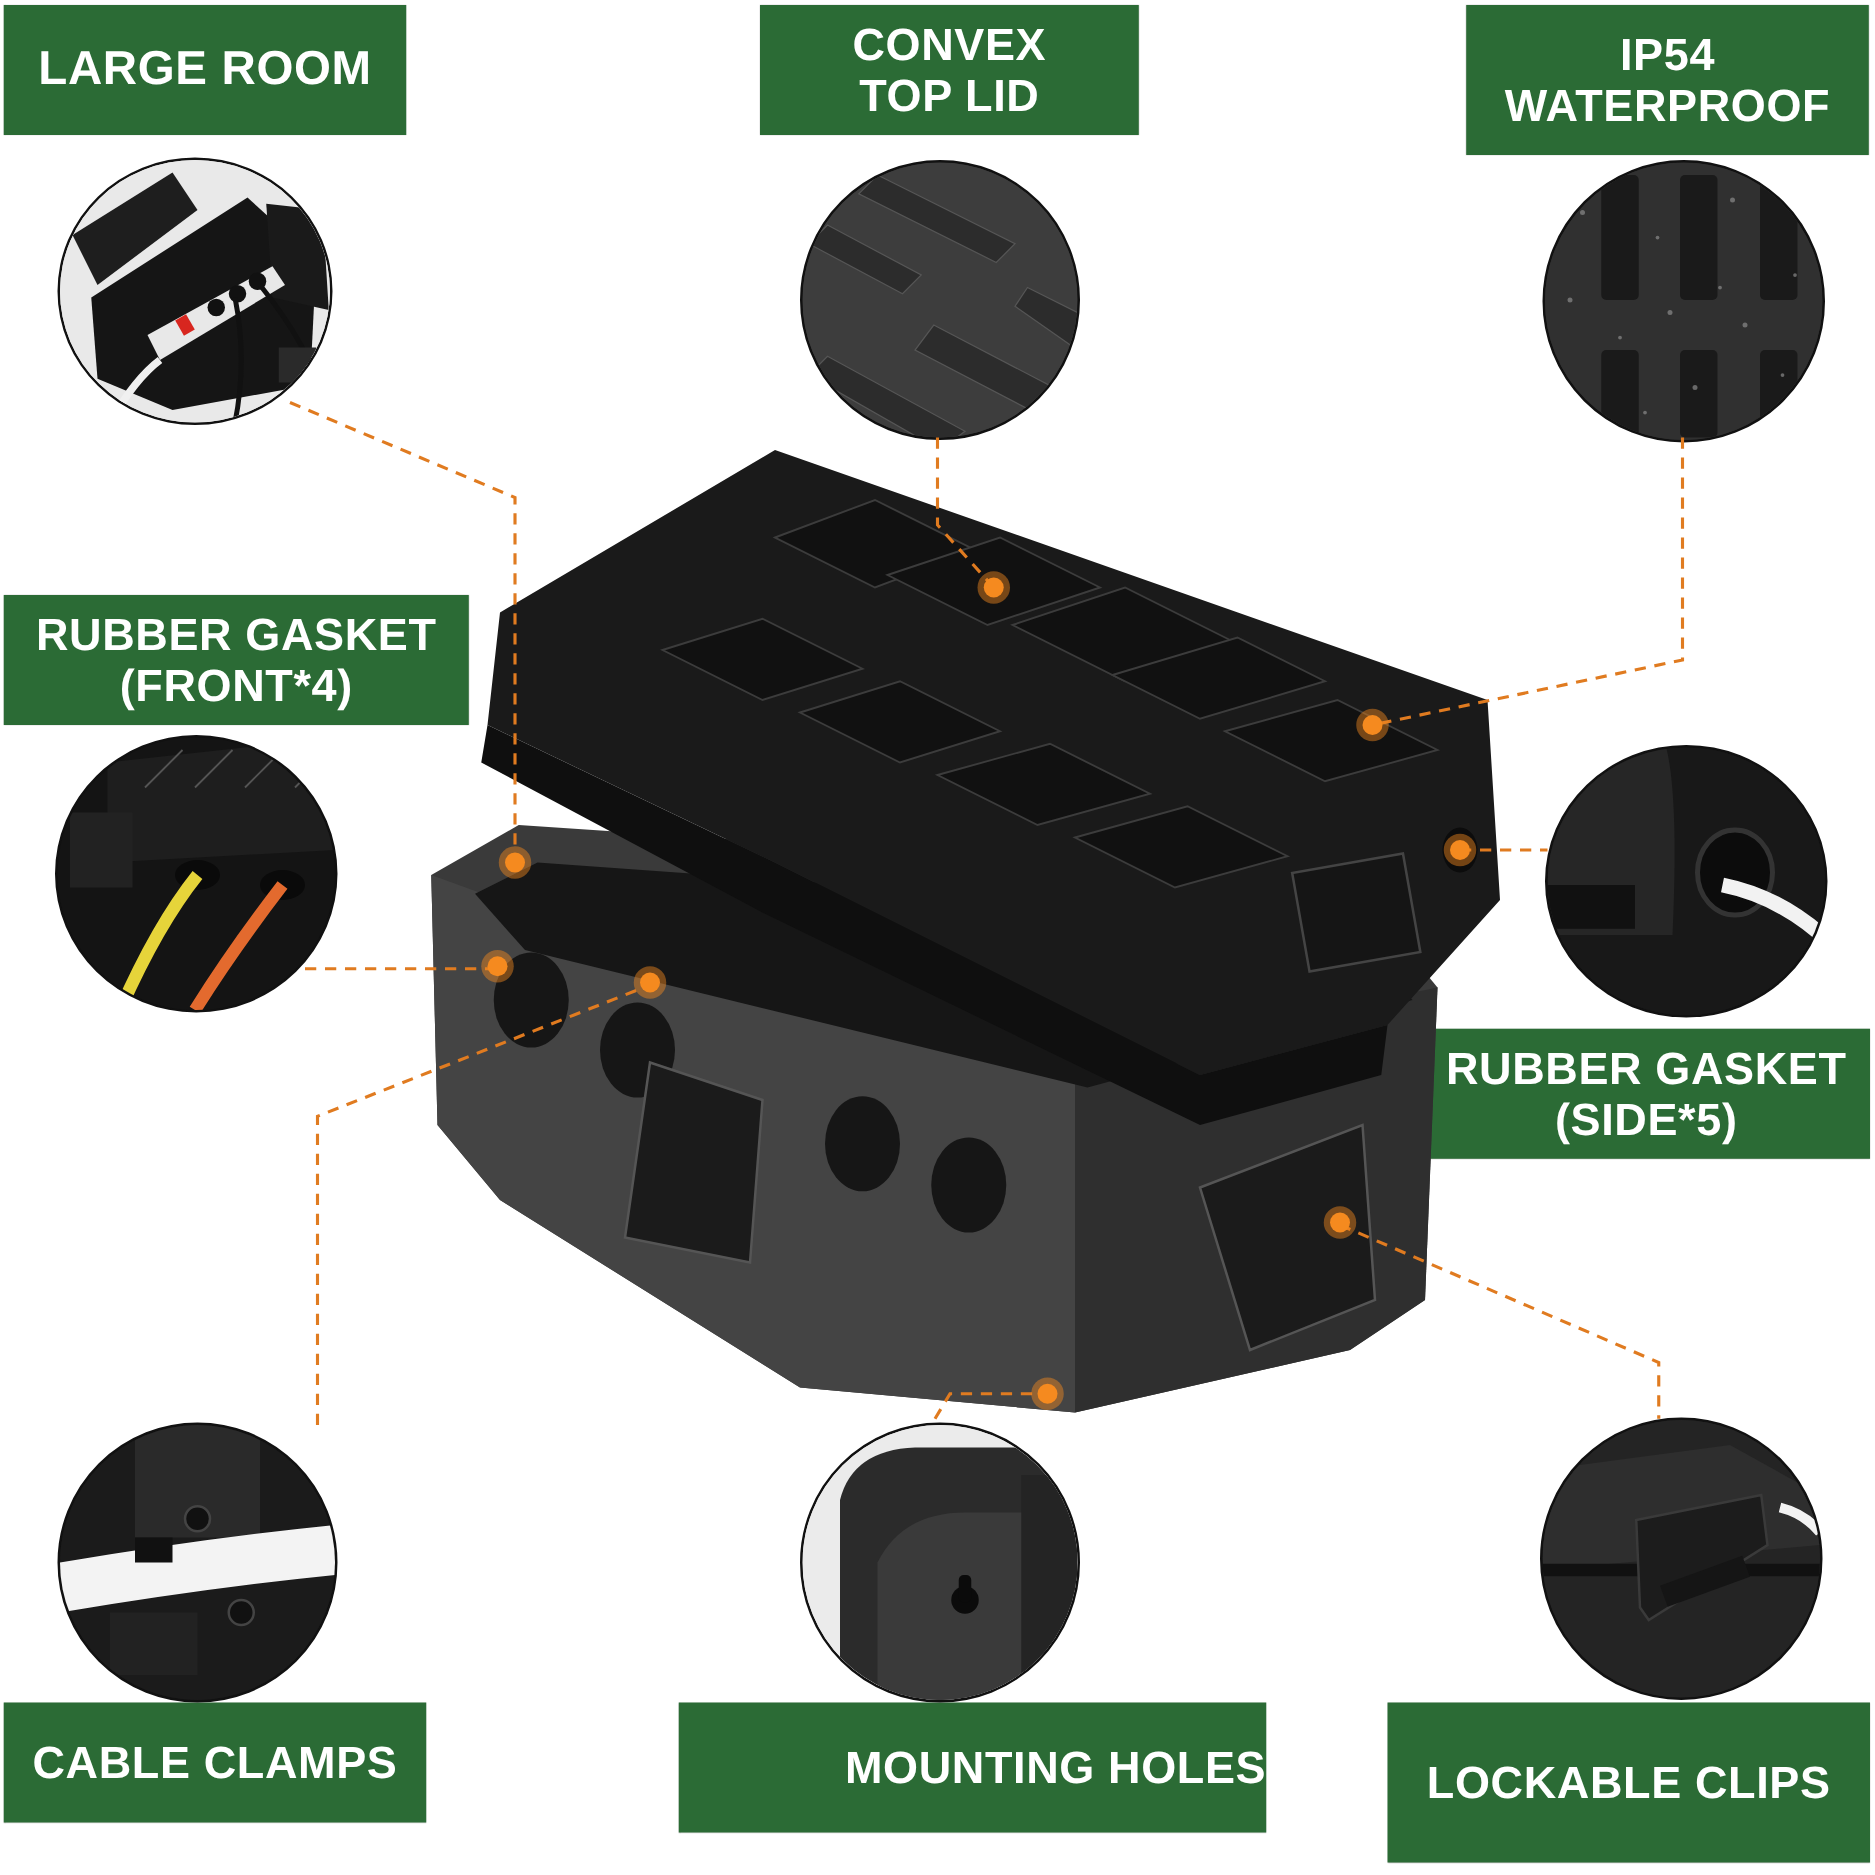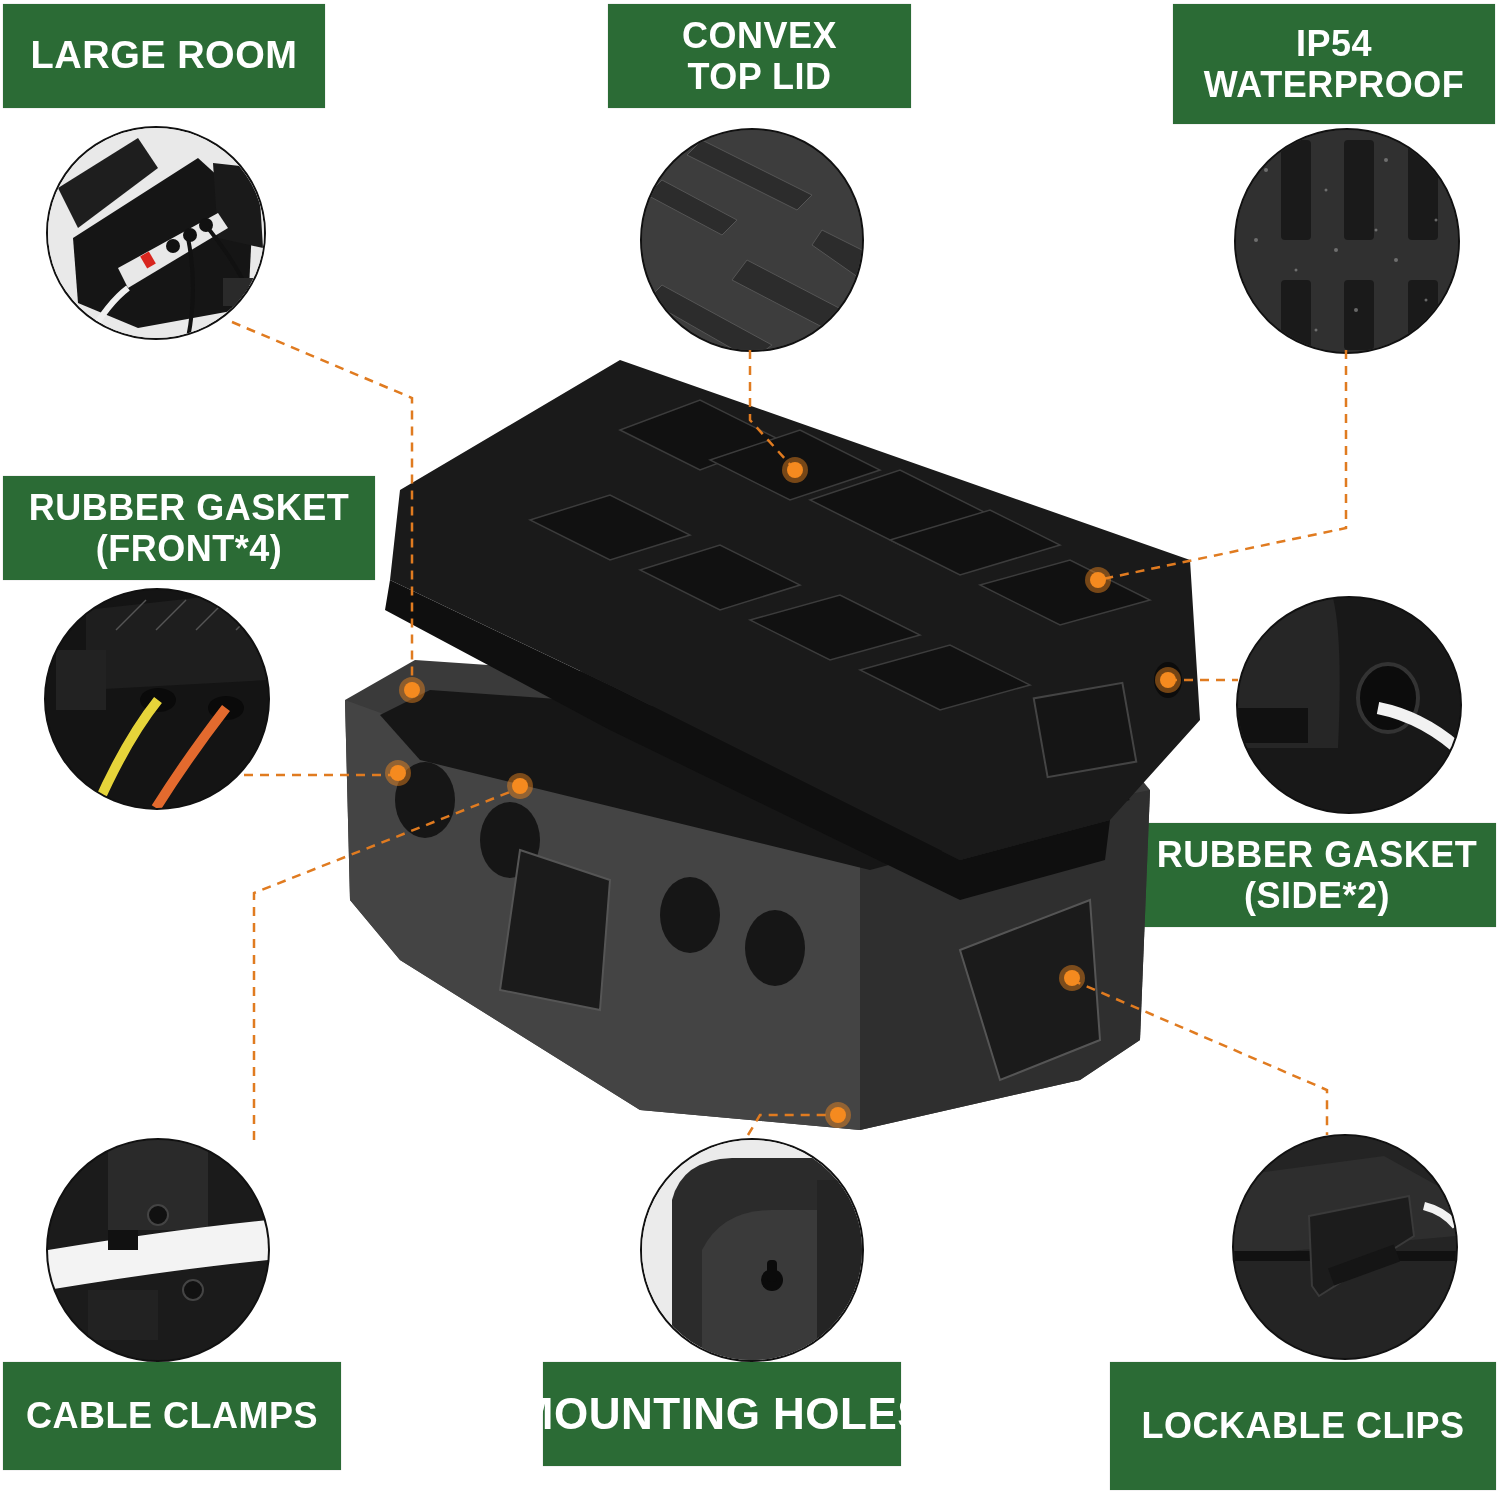--- a/index.html
+++ b/index.html
@@ -36,28 +36,28 @@
   <span>WATERPROOF</span>
 </div>
 
 <div class="label" style="left:3px; top:476px; width:372px; height:104px; font-size:36px;">
   <span>RUBBER GASKET</span>
   <span>(FRONT*4)</span>
 </div>
 
 <div class="label" style="left:1138px; top:823px; width:358px; height:104px; font-size:36px;">
   <span>RUBBER GASKET</span>
-  <span>(SIDE*2)</span>
-</div>
-
-<div class="label" style="left:3px; top:1362px; width:338px; height:108px; font-size:36px;">
+  <span>(SIDE*5)</span>
+</div>
+
+<div class="label" style="left:3px; top:1362px; width:338px; height:96px; font-size:36px;">
   <span>CABLE CLAMPS</span>
 </div>
 
-<div class="label" style="left:543px; top:1362px; width:358px; height:104px; font-size:44px;">
+<div class="label" style="left:543px; top:1362px; width:470px; height:104px; font-size:36px;align-items:flex-end;">
   <span>MOUNTING HOLES</span>
 </div>
 
 <div class="label" style="left:1110px; top:1362px; width:386px; height:128px; font-size:36px;">
   <span>LOCKABLE CLIPS</span>
 </div>
 
 <div class="circle" style="left:46px; top:126px; width:216px; height:210px; background:#e8e8e8;">
   <svg viewBox="0 0 216 210">
     <rect x="-10" y="-10" width="240" height="230" fill="#e9e9e9"></rect>

